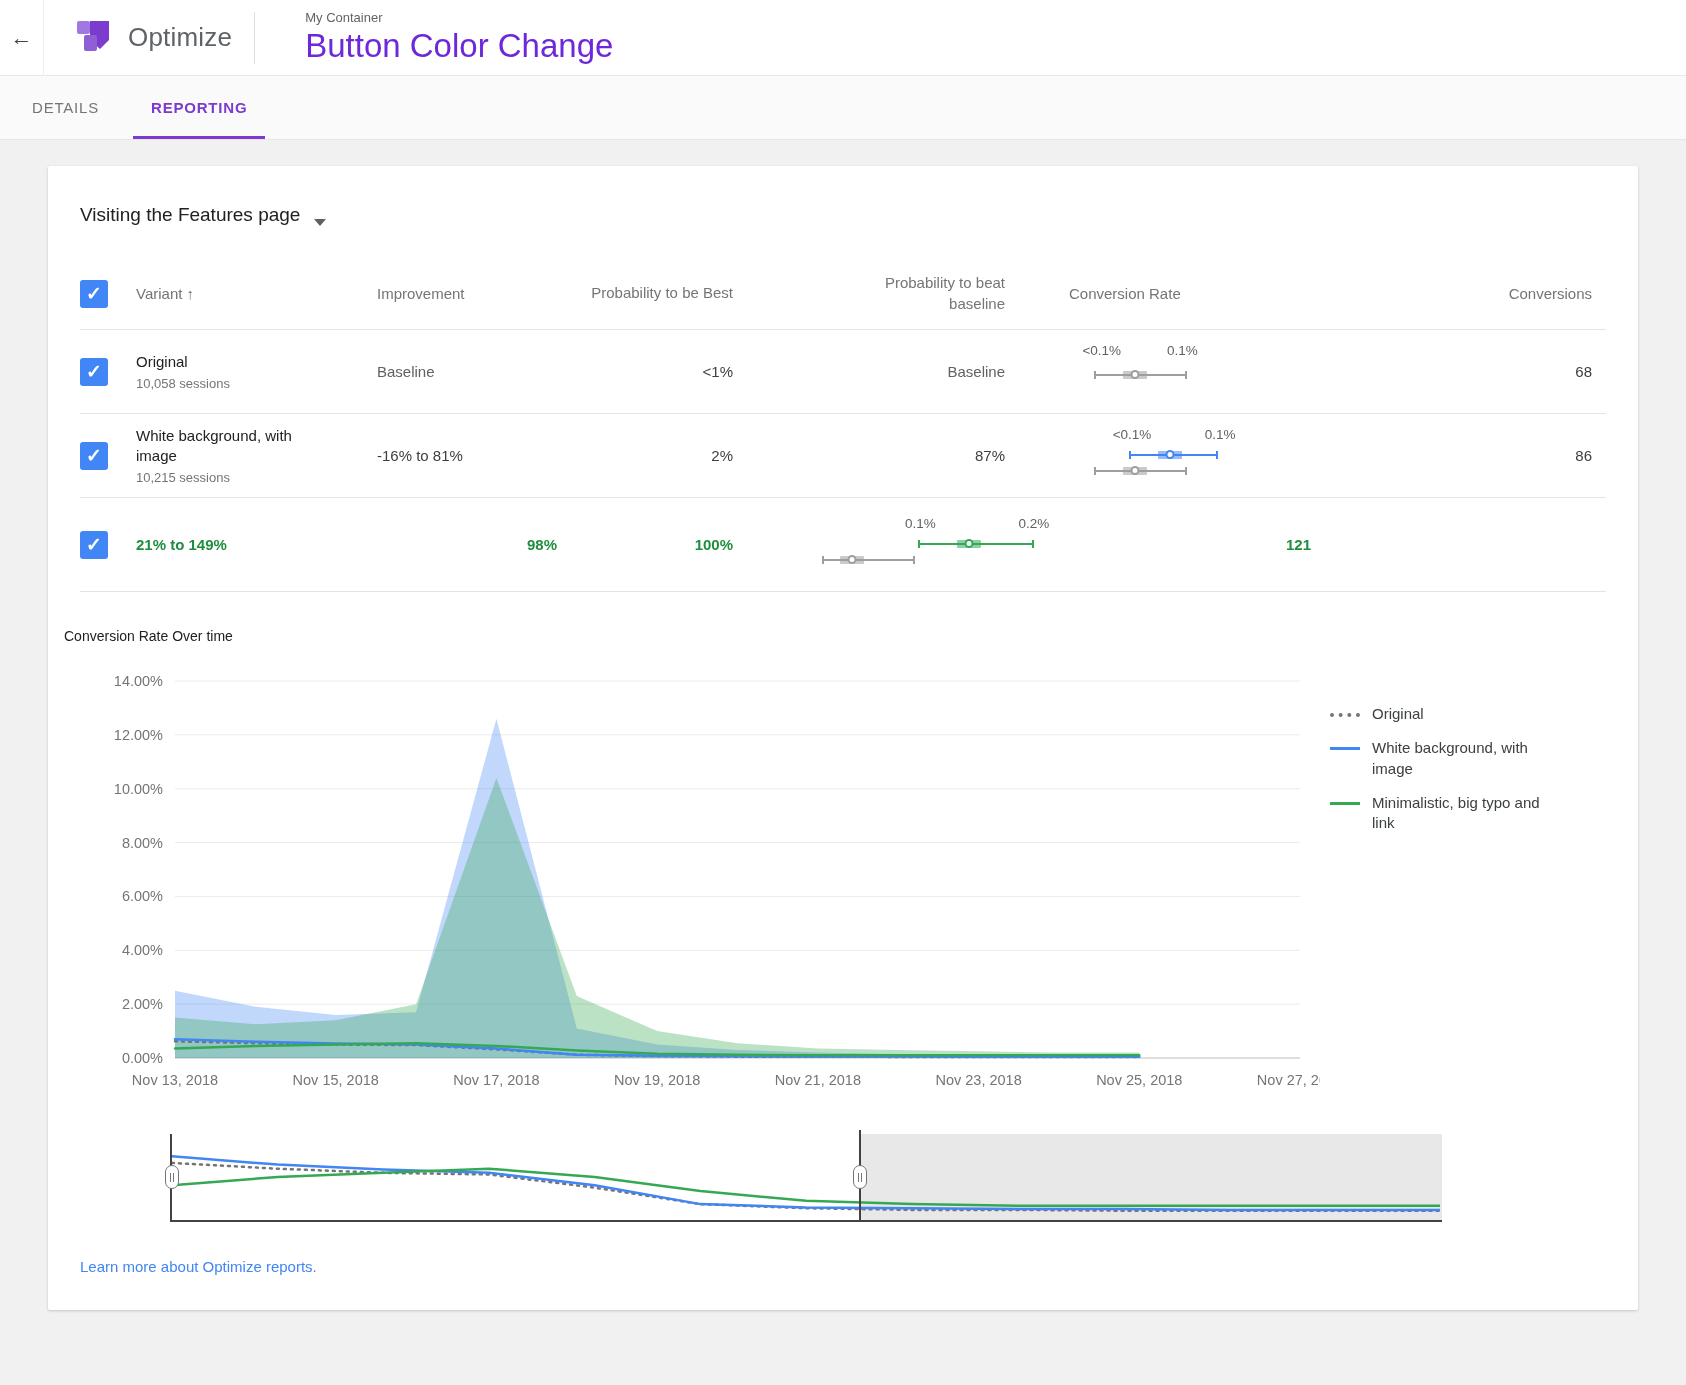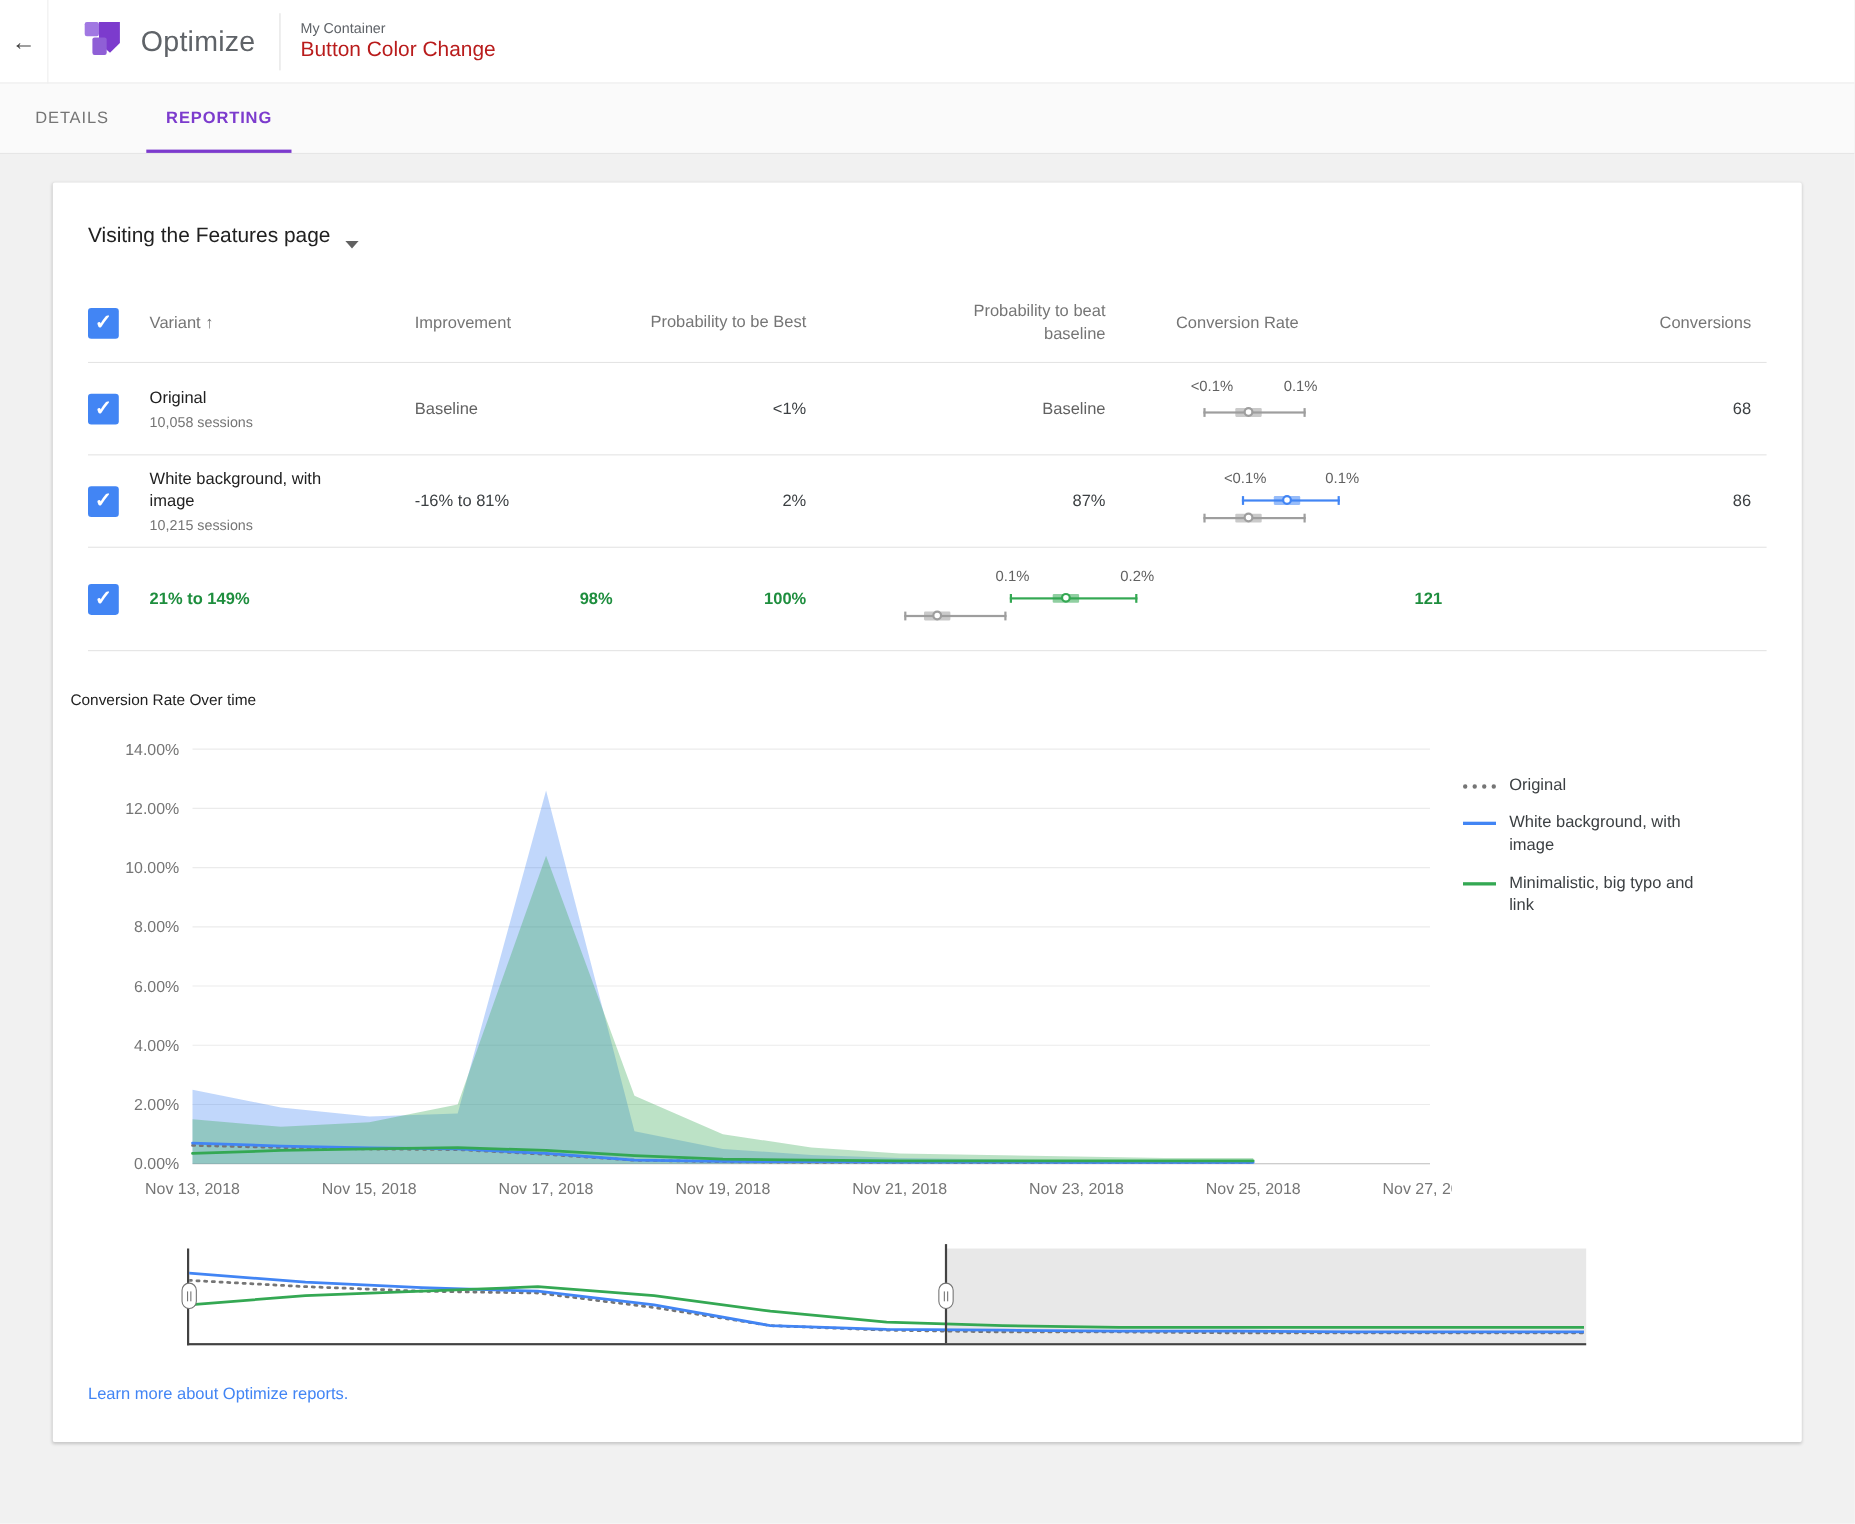--- a/index.html
+++ b/index.html
@@ -4,23 +4,23 @@
 <style>
   * { margin:0; padding:0; box-sizing:border-box; }
   html,body { width:1686px; height:1385px; background:#f1f1f1; font-family:"Liberation Sans", sans-serif; color:#212121; overflow:hidden; }
 
   
   .appbar { display:flex; align-items:center; height:76px; background:#fff; border-bottom:1px solid #e8e8e8; }
   .back-btn { width:44px; height:76px; display:flex; align-items:center; justify-content:center; font-size:22px; color:#424242; cursor:pointer; border-right:1px solid #eee; }
   .logo-wrap { display:flex; align-items:center; gap:14px; padding:0 22px 0 28px; }
   .app-name { font-size:26px; color:#5f6368; letter-spacing:0.2px; }
   .appbar-divider { width:1px; height:52px; background:#e0e0e0; margin-right:18px; }
-  .title-block { display:flex; flex-direction:column; justify-content:center; }
+  .title-block { display:flex; flex-direction:column; justify-content:center;margin-left:32px; }
   .container-name { font-size:13px; color:#5f6368; margin-bottom:2px; }
-  .experiment-name { font-size:19px; color:#b91c1c; }
+  .experiment-name { font-size:33px; color:#6d28d9; }
 
   
   .tabbar { display:flex; height:64px; background:#fafafa; border-bottom:1px solid #e6e6e6; padding-left:6px; }
   .tab { display:flex; align-items:center; padding:0 26px; font-size:15px; letter-spacing:0.8px; color:#757575; cursor:pointer; position:relative; }
   .tab.active { color:#7c3bcd; font-weight:bold; }
   .tab.active::after { content:""; position:absolute; left:8px; right:8px; bottom:0; height:3px; background:#7c3bcd; }
 
   
   .content { padding:26px 48px 0 48px; }
   .card { background:#fff; box-shadow:0 1px 3px rgba(0,0,0,0.18); border-radius:2px; padding:30px 0 34px 0; min-height:1125px; }

